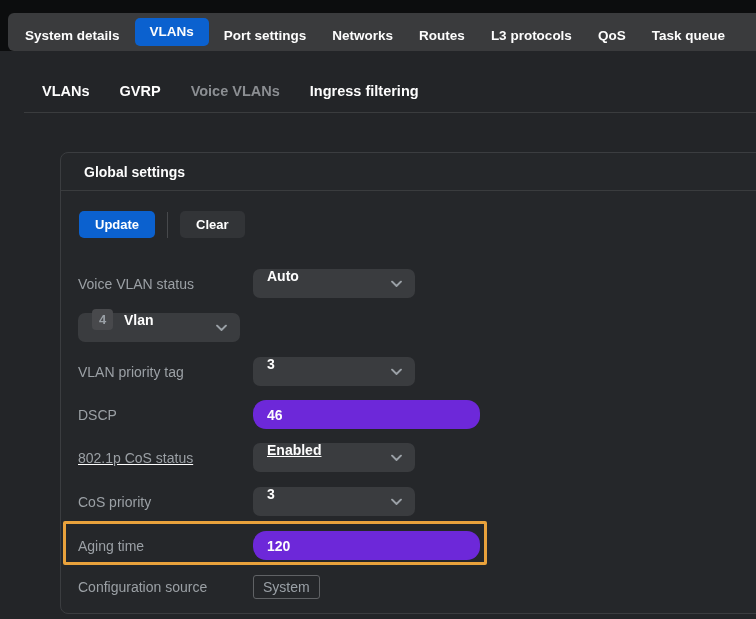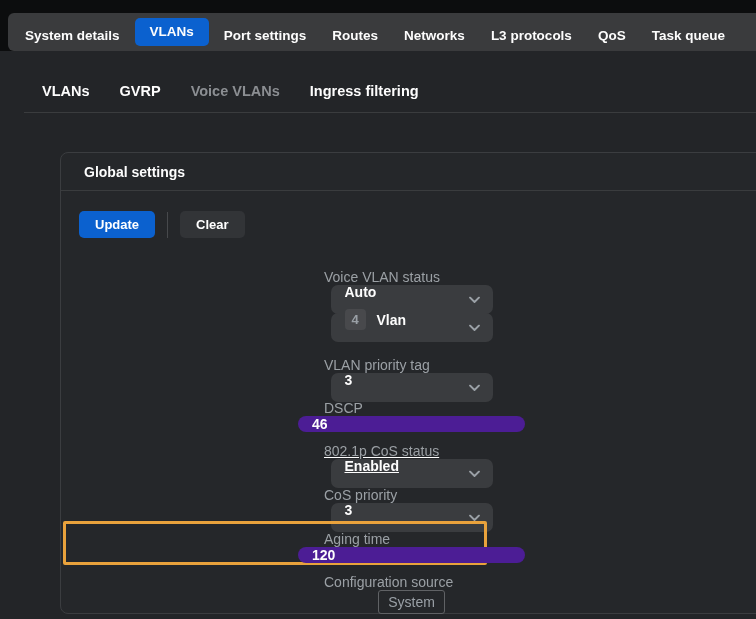--- a/index.html
+++ b/index.html
@@ -67,21 +67,21 @@
     font-family: "Liberation Sans", sans-serif;
     font-size: 13px; font-weight: 700; color: #ffffff; cursor: pointer;
   }
   .btn-update { background: #0b61cf; }
   .btn-clear  { background: #323437; margin-left: 12px; }
   .btn-divider { width: 1px; height: 26px; background: #47494c; margin-left: 12px; }
 
   
   .form-row {
     position: absolute; left: 17px; right: 20px; height: 29px;
-    display: flex; align-items: center; flex-direction: column;
+    display: flex; align-items: center;
   }
   .row-1 { top: 116px; } .row-2 { top: 160px; } .row-3 { top: 204px; }
   .row-4 { top: 247px; } .row-5 { top: 290px; text-decoration: underline; } .row-6 { top: 334px; }
   .row-7 { top: 378px; } .row-8 { top: 421px; height: 26px; }
 
   .field-label {
     width: 175px; font-size: 14px; color: #9ba0a5; flex: none;
   }
   .select-box {
     width: 162px; height: 29px; background: #3a3c3f; border-radius: 7px;
@@ -93,21 +93,21 @@
     position: absolute; right: 13px; top: 50%; transform: translateY(-50%);
     width: 11px; height: 7px; display: block;
   }
   .vlan-badge {
     width: 21px; height: 21px; background: #48494c; border-radius: 4px;
     color: #9aa0a6; font-size: 13px; font-weight: 700;
     display: flex; align-items: center; justify-content: center;
     margin-right: 11px; flex: none;
   }
   .text-input {
-    width: 227px; height: 29px; background: #4c1d95; border: none;
+    width: 227px; height: 29px; background: #6d28d9; border: none;
     border-radius: 13px; padding: 0 14px;
     font-family: "Liberation Sans", sans-serif;
     font-size: 14px; font-weight: 700; color: #fdfdfd; outline: none;
   }
   .static-badge {
     border: 1px solid #606265; border-radius: 3px; padding: 3px 9px;
     font-size: 14px; color: #9aa0a6; background: transparent;
   }
 
   
@@ -118,22 +118,22 @@
   }
 </style>
 </head>
 <body>
 
 <div class="topbar-zone">
   <nav class="navbar">
     <div class="nav-item">System details</div>
     <div class="nav-item active">VLANs</div>
     <div class="nav-item">Port settings</div>
+    <div class="nav-item">Networks</div>
     <div class="nav-item">Routes</div>
-    <div class="nav-item">Networks</div>
     <div class="nav-item">L3 protocols</div>
     <div class="nav-item">QoS</div>
     <div class="nav-item">Task queue</div>
   </nav>
 </div>
 
 <div class="subtabs">
   <div class="subtab">VLANs</div>
   <div class="subtab">GVRP</div>
   <div class="subtab active">Voice VLANs</div>

